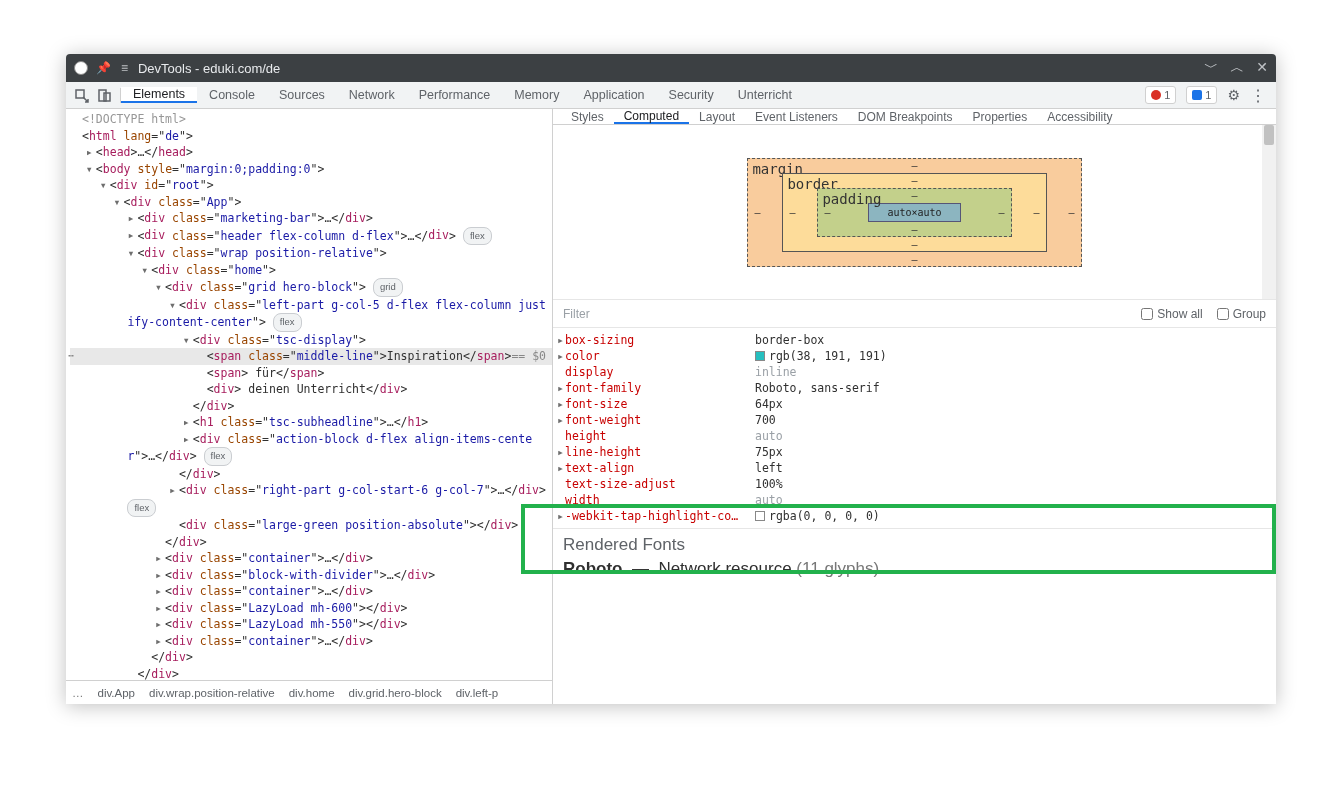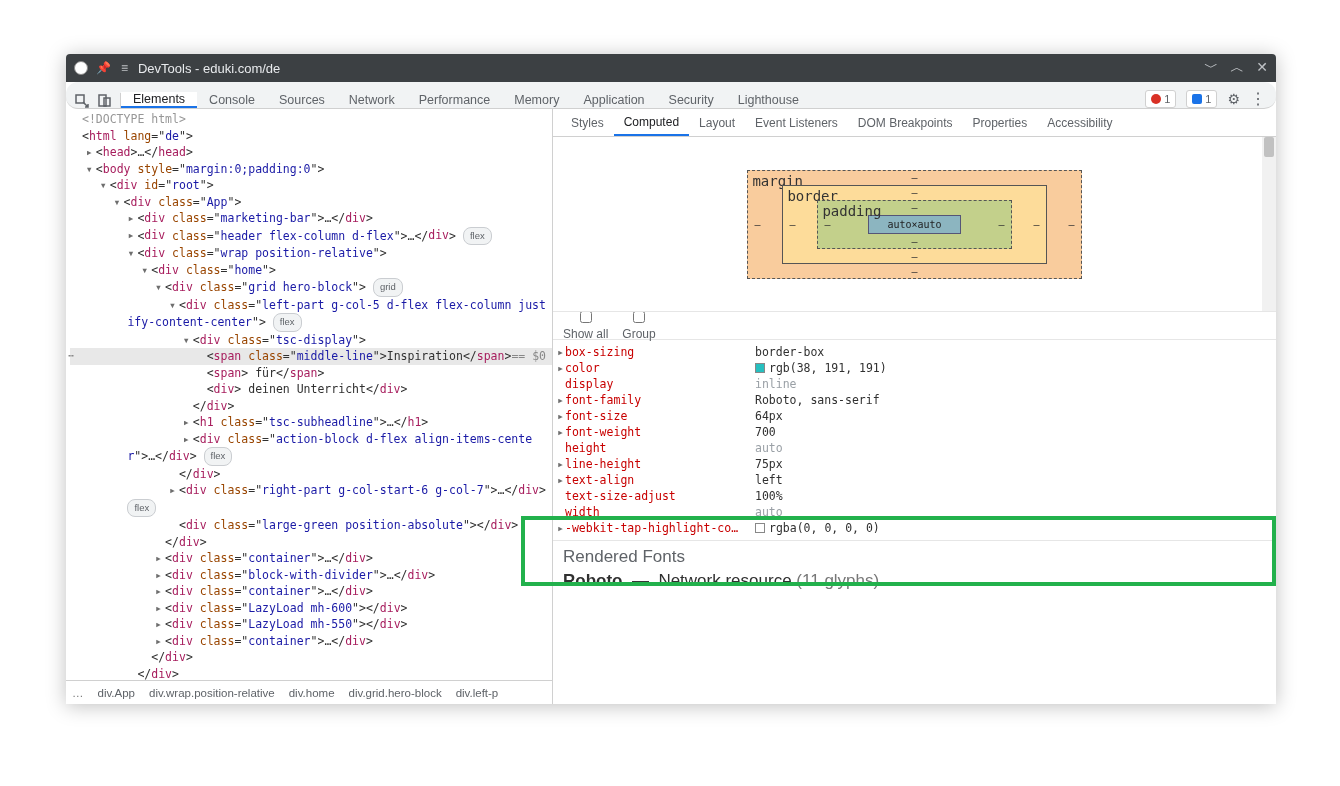--- a/index.html
+++ b/index.html
@@ -4,21 +4,21 @@
 <style>
 * { box-sizing: border-box; margin: 0; padding: 0; }
 body { font-family: -apple-system, "Segoe UI", Arial, sans-serif; background: #fff; width: 1340px; height: 786px; position: relative; }
 .window { position: absolute; left: 66px; top: 54px; width: 1210px; height: 650px; box-shadow: 0 2px 20px rgba(0,0,0,0.25); border-radius: 4px 4px 0 0; overflow: hidden; background: #fff; display: flex; flex-direction: column; }
 .titlebar { background: #3c4043; color: #e8eaed; height: 28px; display: flex; align-items: center; padding: 0 8px; font-size: 13px; }
 .titlebar .icon { width: 14px; height: 14px; border-radius: 50%; background: #fff; margin-right: 8px; display: inline-block; border: 1px solid #888; }
 .titlebar .pin, .titlebar .up { margin-right: 10px; color: #bfc2c6; font-size: 12px; cursor: pointer; }
 .titlebar .title { flex: 1; }
 .titlebar .winbtns { display: flex; gap: 12px; color: #bfc2c6; }
 .titlebar .winbtns span { cursor: pointer; font-size: 14px; }
-.tabbar { height: 27px; border-bottom: 1px solid #d0d0d0; display: flex; align-items: flex-end; background: #f1f3f4; font-size: 12.5px; color: #5f6368; border-radius: 12px; }
+.tabbar { height: 27px; border-bottom: 1px solid #d0d0d0; display: flex; align-items: center; background: #f1f3f4; font-size: 12.5px; color: #5f6368; }
 .tabbar .left-icons { display:flex; align-items:center; padding: 0 8px; gap: 8px; border-right:1px solid #d0d0d0; }
 .tabbar .tabs { display: flex; align-items: stretch; flex: 1; }
 .tabbar .tabs .tab { padding: 0 12px; display: flex; align-items: center; cursor: pointer; }
 .tabbar .tabs .tab.active { background: #fff; border-bottom: 2px solid #1a73e8; color: #202124; }
 .tabbar .rght { display:flex; align-items:center; gap: 10px; padding: 0 10px; }
 .err-badge { display:flex; align-items:center; border:1px solid #d0d0d0; border-radius:3px; padding: 0 5px; height: 18px; font-size: 11px; gap:3px; background:#fff; }
 .err-badge .dot { width:10px; height:10px; border-radius:50%; }
 .gear { color:#5f6368; font-size:14px; cursor:pointer; }
 .vdots { color:#5f6368; font-size:16px; cursor:pointer; }
 
@@ -34,40 +34,40 @@
 .arrow { display:inline-block; width:10px; color:#6e6e6e; }
 .pill { display:inline-block; background:#f1f3f4; border:1px solid #cacdd1; border-radius:8px; padding: 0px 6px; font-size: 9.5px; color:#5f6368; vertical-align: middle; font-family: -apple-system, Arial, sans-serif; }
 .sel-row { background:#e8e8e8; position:relative; }
 .sel-row::before { content:"⋯"; position:absolute; left:-2px; top:0; color:#777; font-size:10px; }
 .sel-row .eq0 { color:#888; position:absolute; right:6px; }
 .crumb { height:24px; border-top:1px solid #d0d0d0; display:flex; align-items:center; font-size:11.5px; color:#5f6368; padding:0 6px; gap:14px; overflow:hidden; white-space:nowrap; font-family:-apple-system,Arial,sans-serif;}
 .crumb span { cursor:pointer; }
 .crumb .dots { color:#777; }
 
 .right-pane { flex:1; display:flex; flex-direction:column; min-height:0; position:relative; }
-.subtabs { height:28px; border-bottom:1px solid #d0d0d0; display:flex; align-items:stretch; font-size:12px; color:#5f6368; padding: 0 8px; gap:0; }
+.subtabs { height:16px; border-bottom:1px solid #d0d0d0; display:flex; align-items:stretch; font-size:12px; color:#5f6368; padding: 0 8px; gap:0; }
 .subtabs .stab { padding: 0 10px; display:flex; align-items:center; cursor:pointer; }
 .subtabs .stab.active { color:#202124; border-bottom:2px solid #1a73e8; }
 
 .box-model-wrap { height: 175px; display:flex; align-items:center; justify-content:center; border-bottom:1px solid #e6e6e6; position:relative; }
 .bm { font-family: Menlo, monospace; font-size: 10px; color:#333; text-align:center; }
 .bm-margin { background:#f9cc9d; border:1px dashed #555; padding:14px 34px 14px 34px; position:relative; }
 .bm-border { background:#fddc9a; border:1px solid #555; padding:14px 34px; position:relative; }
 .bm-padding { background:#c3d08b; border:1px dashed #555; padding:14px 50px; position:relative; }
 .bm-content { background:#8cb5c0; border:1px solid #557; padding:3px 18px; color:#222; }
 .bm-label { position:absolute; left:4px; top:2px; font-size:14px; }
 .bm-val { position:absolute; font-size:10px; }
 .bm-val.top { left:50%; top:1px; transform:translateX(-50%); }
 .bm-val.bot { left:50%; bottom:1px; transform:translateX(-50%); }
 .bm-val.lft { left:6px; top:50%; transform:translateY(-50%); }
 .bm-val.rgt { right:6px; top:50%; transform:translateY(-50%); }
 
 .filter-row { height:28px; border-bottom:1px solid #e6e6e6; display:flex; align-items:center; padding:0 10px; font-size:12px; color:#5f6368; gap:14px; }
 .filter-row .filt { flex:1; color:#9aa0a6; }
-.filter-row label { display:flex; align-items:center; gap:4px; cursor:pointer;flex-direction:column; }
+.filter-row label { display:flex; align-items:center; gap:4px; cursor:pointer; }
 .filter-row input[type=checkbox] { width:12px; height:12px; }
 
 .props { font-family: Menlo, Consolas, monospace; font-size:11.5px; line-height:16px; padding:4px 0; color:#303030; flex:0 0 auto; overflow:hidden; }
 .props .prow { display:flex; padding-left:4px; position:relative; }
 .props .prow .pa { width:8px; color:#6e6e6e; flex-shrink:0; }
 .props .prow .pname { width: 190px; flex-shrink:0; overflow:hidden; text-overflow:ellipsis; white-space:nowrap; }
 .props .prow .pval { flex:1; display:flex; align-items:center; gap:4px; }
 .props .de-emph { color:#9aa0a6; }
 .props .pname { color:#c80000; }
 .props .sw { width:10px; height:10px; border:1px solid #888; display:inline-block; }
@@ -114,21 +114,21 @@
     </div>
     <div class="tabs">
         <div class="tab active">Elements</div>
         <div class="tab">Console</div>
         <div class="tab">Sources</div>
         <div class="tab">Network</div>
         <div class="tab">Performance</div>
         <div class="tab">Memory</div>
         <div class="tab">Application</div>
         <div class="tab">Security</div>
-        <div class="tab">Lighthouse</div>
+        <div class="tab">Unterricht</div>
       </div>
     <div class="rght">
       <span class="err-badge">
           <span class="dot" style="background:#d93025"></span>
           <span>1</span>
         </span>
       <span class="err-badge">
           <span class="dot" style="background:#1a73e8;border-radius:2px"></span>
           <span>1</span>
         </span>
@@ -217,20 +217,21 @@
               </div>
             </div>
           </div>
         </div>
         <div class="scrollbar-v">
             <div class="thumb" style="top:0;height:20px"></div>
           </div>
       </div>
 
       <div class="filter-row">
+        <span class="filt">Filter</span>
         <label>
             <input type="checkbox" style="">
             <span>Show all</span>
           </label>
         <label>
             <input type="checkbox" style="">
             <span>Group</span>
           </label>
       </div>
 

